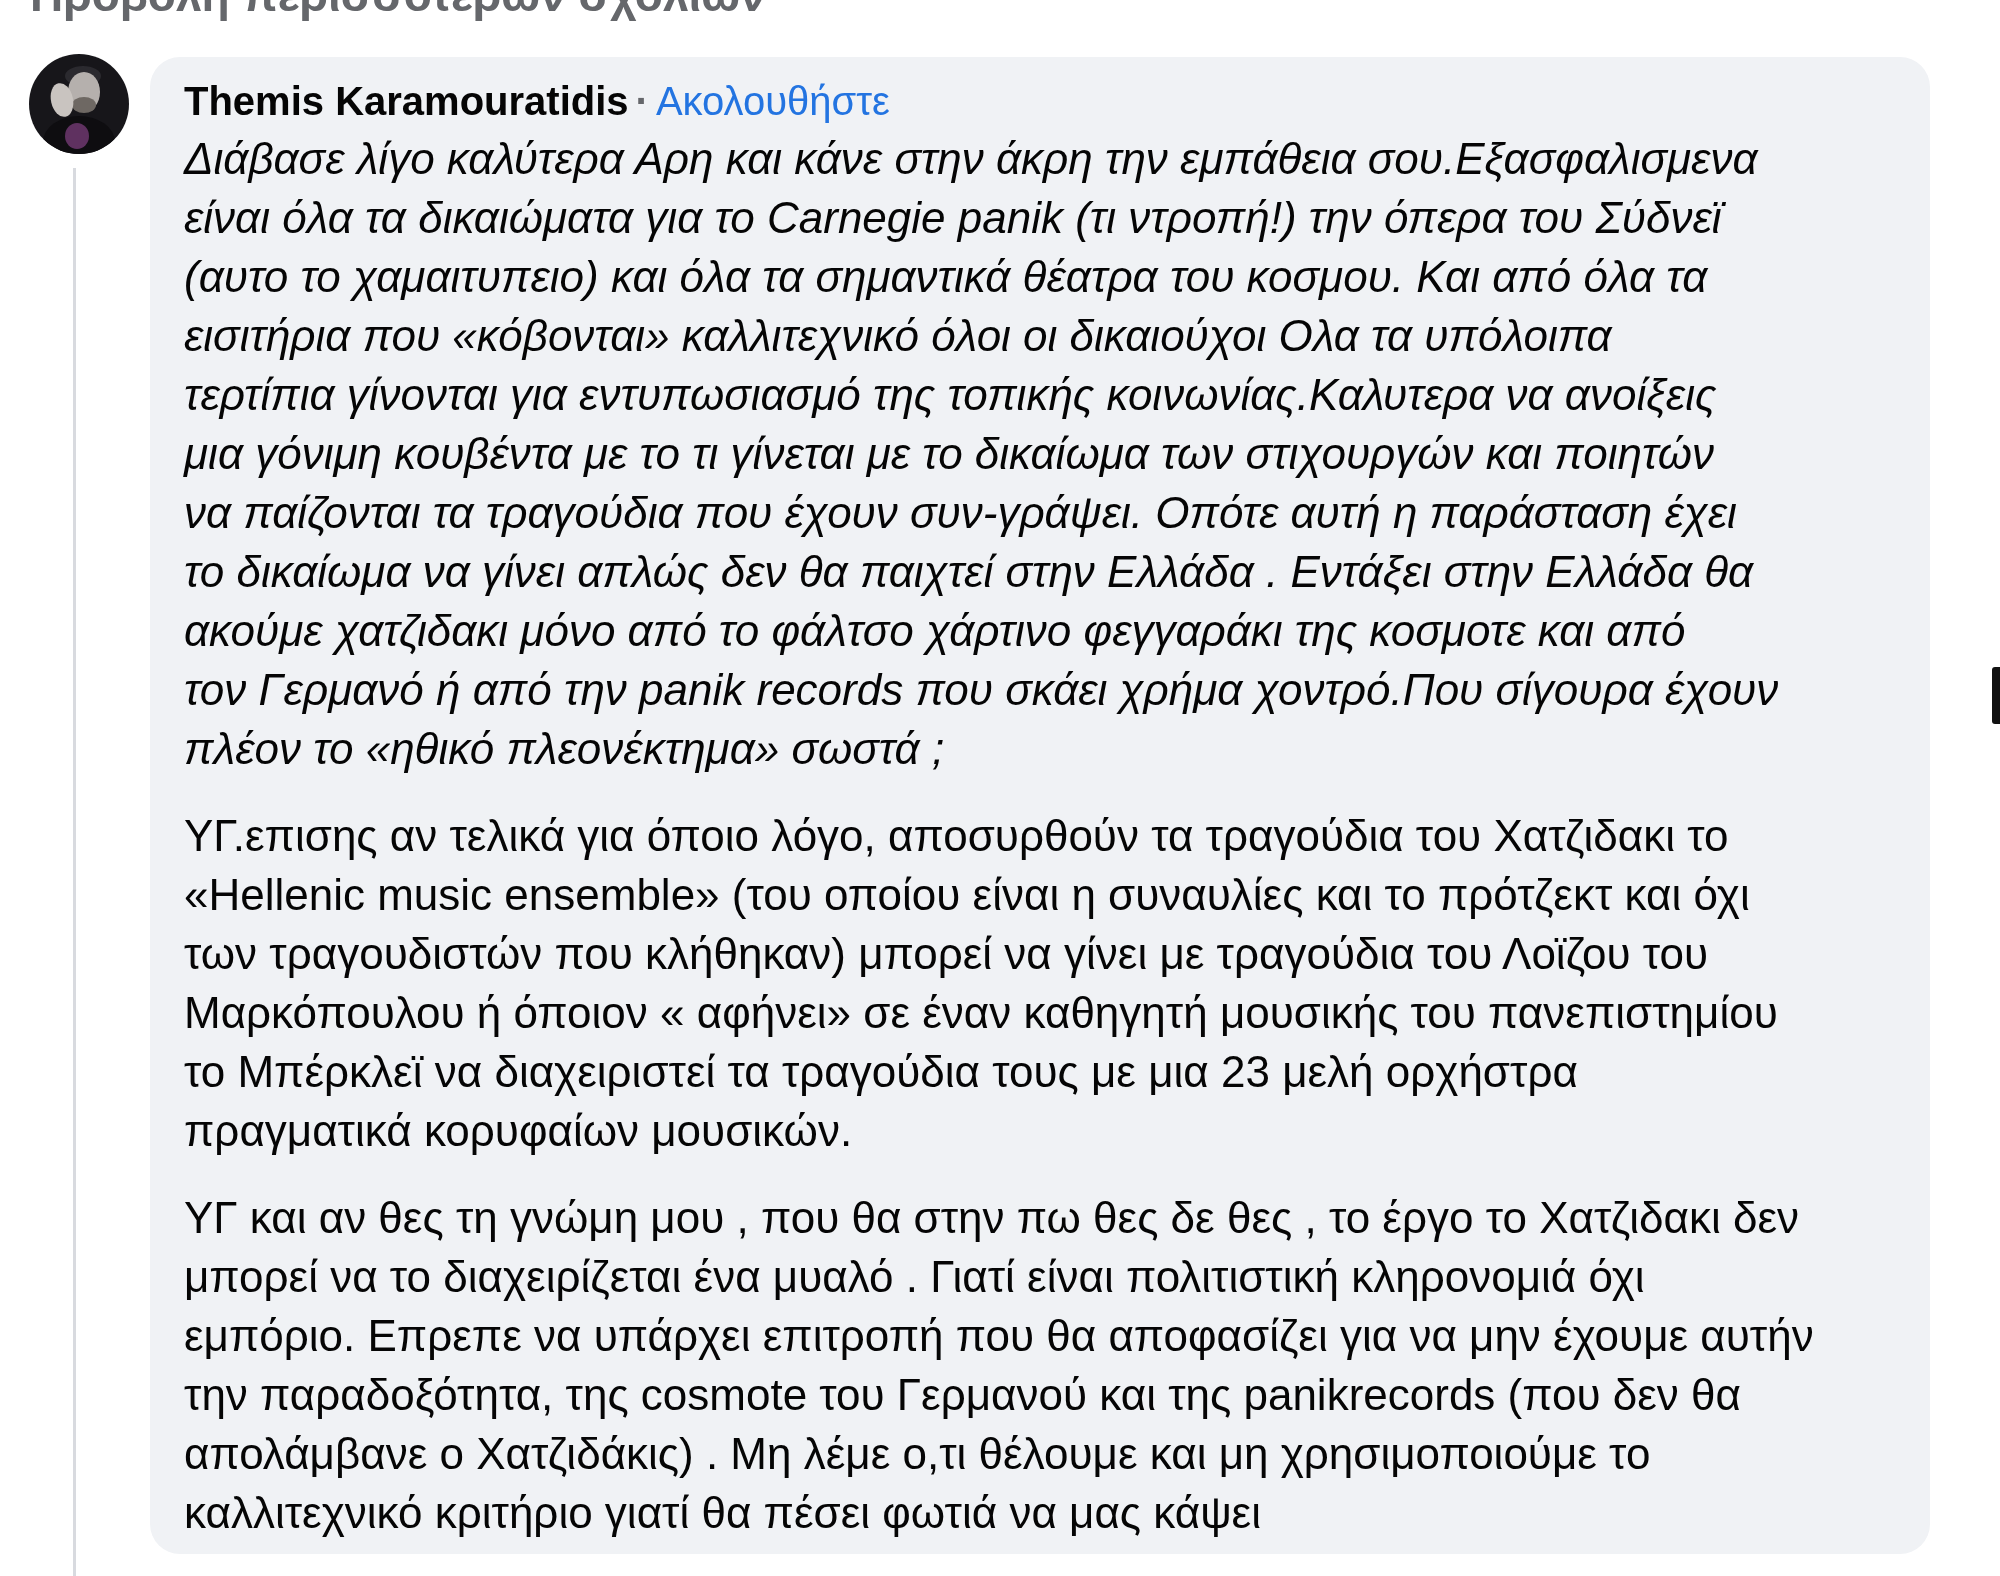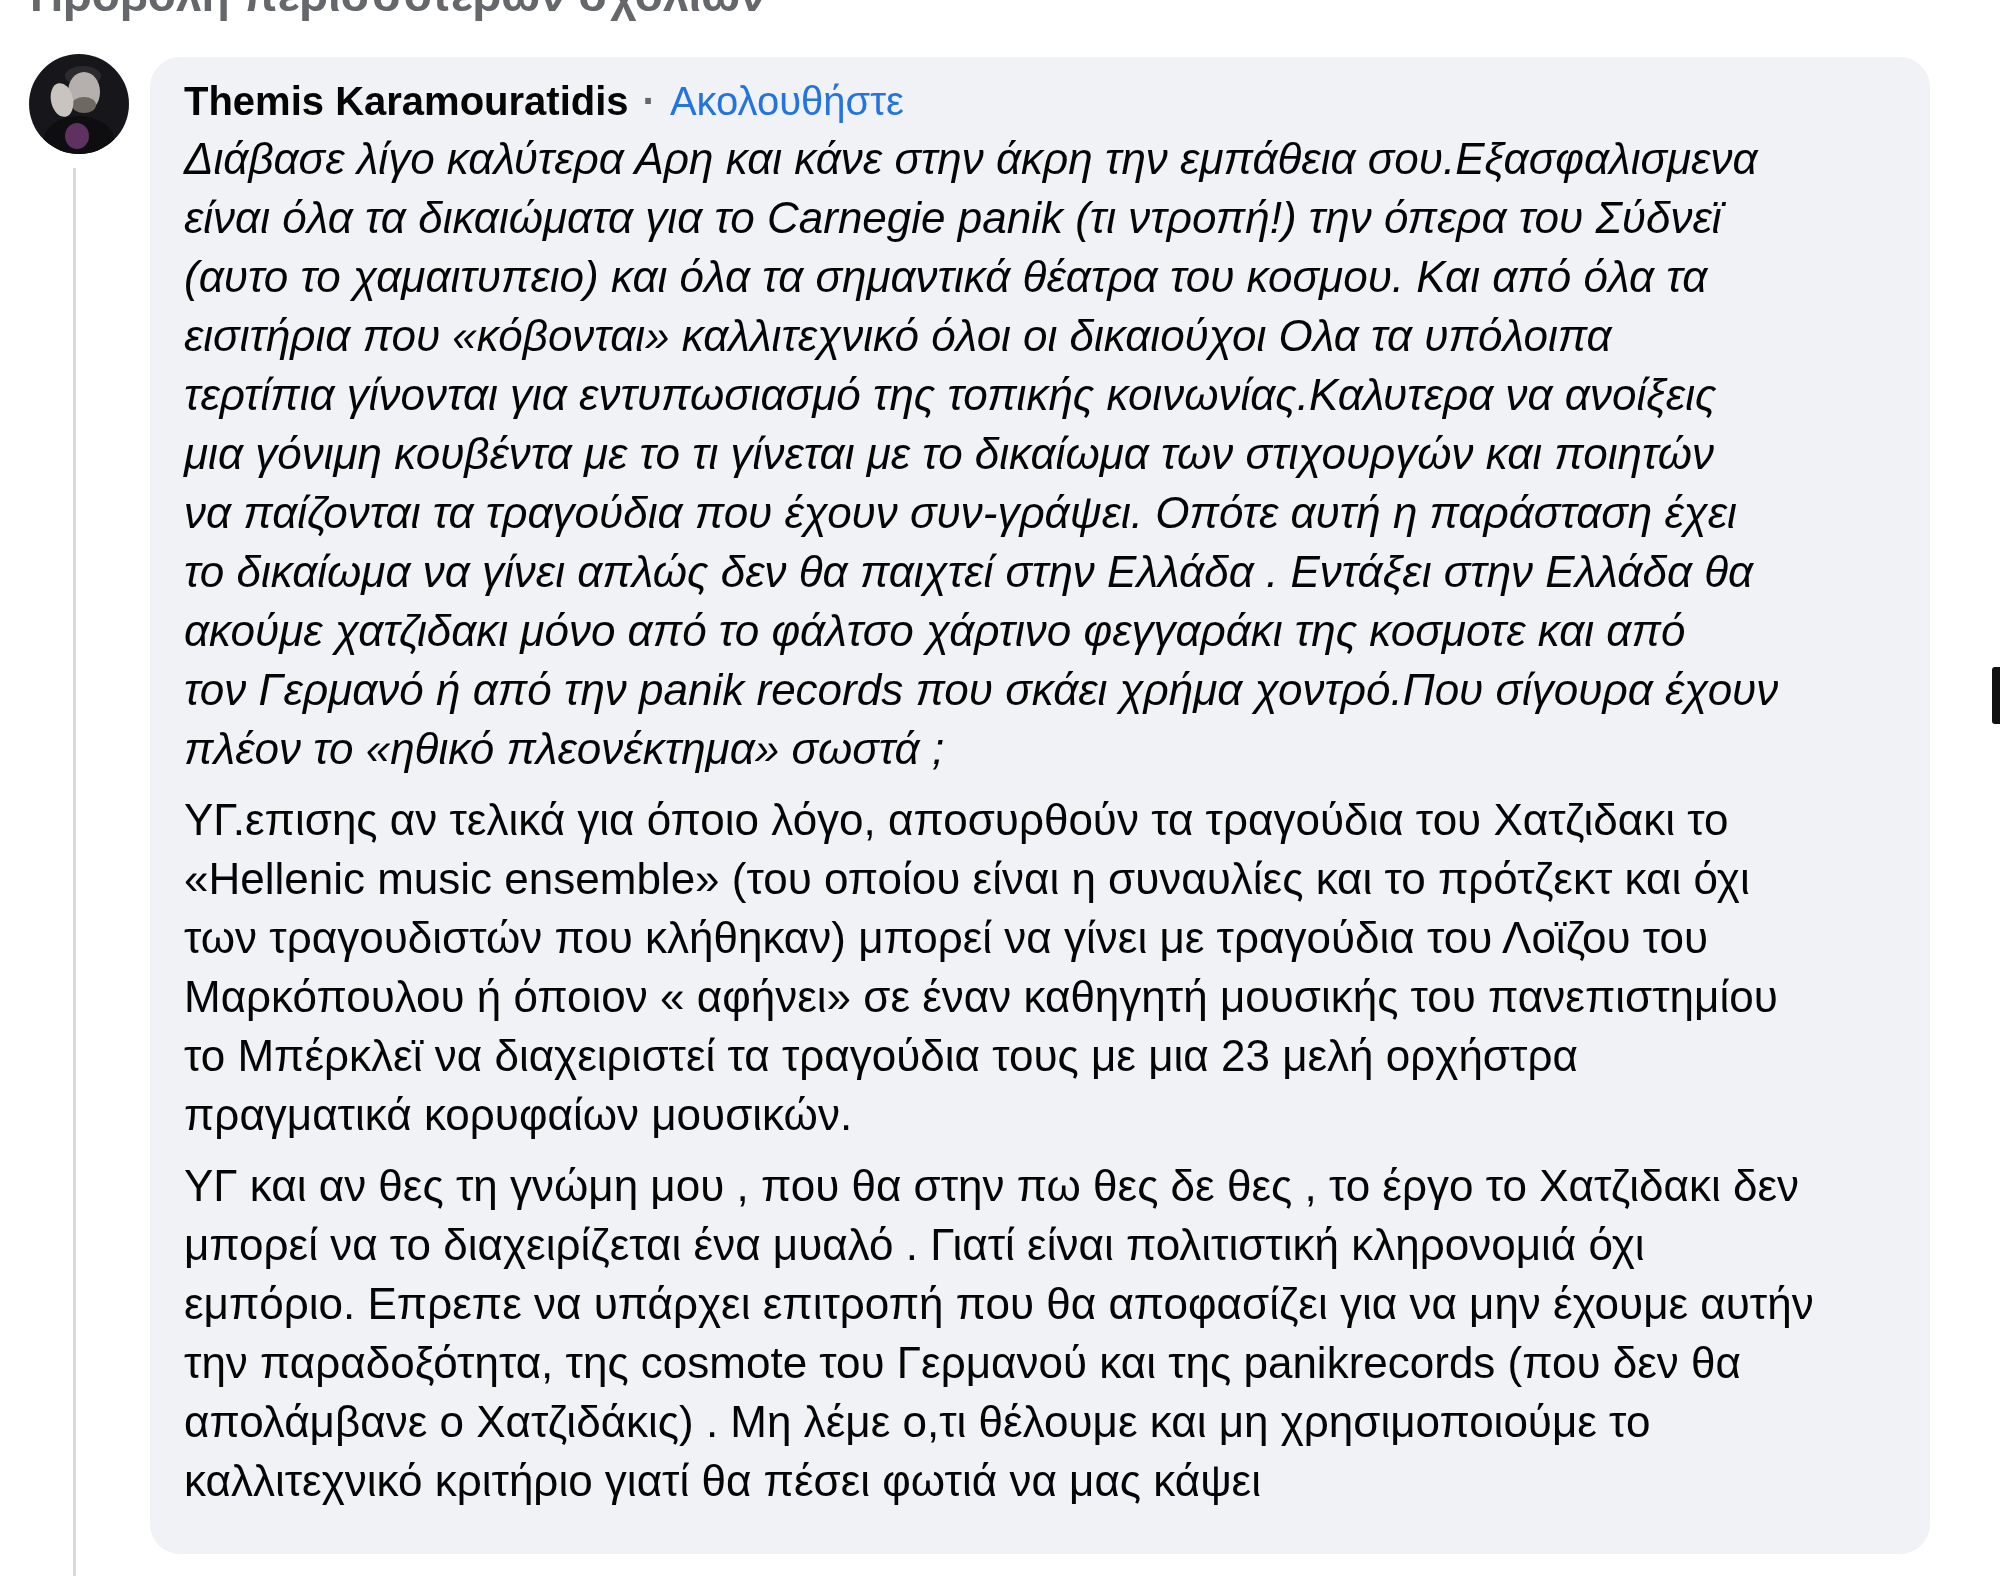--- a/index.html
+++ b/index.html
@@ -57,21 +57,21 @@
     top: 57px;
     width: 1780px;
     height: 1497px;
     background: var(--bubble-bg);
     border-radius: 30px;
     padding: 22px 34px 14px 34px;
   }
   .header {
     display: flex;
     align-items: baseline;
-    gap: 14px;
+    gap: 7px;
     height: 48px;
   }
   .author {
     font-size: 40px;
     font-weight: bold;
     color: var(--text-primary);
     cursor: pointer;
     white-space: nowrap;
   }
   .sep-dot {
@@ -82,21 +82,21 @@
   .follow {
     font-size: 40px;
     font-weight: 400;
     color: var(--link-blue);
     cursor: pointer;
     white-space: nowrap;
   }
   .comment-body {
     margin-top: 2px;
   }
-  .para { margin-top: 12px; }
+  .para { margin-top: 28px; }
   .para:first-child { margin-top: 0; font-style: italic; }
   .line {
     font-size: 44px;
     line-height: 59px;
     color: var(--text-primary);
     white-space: nowrap;
   }
   .artifact {
     position: absolute;
     left: 1992px;

